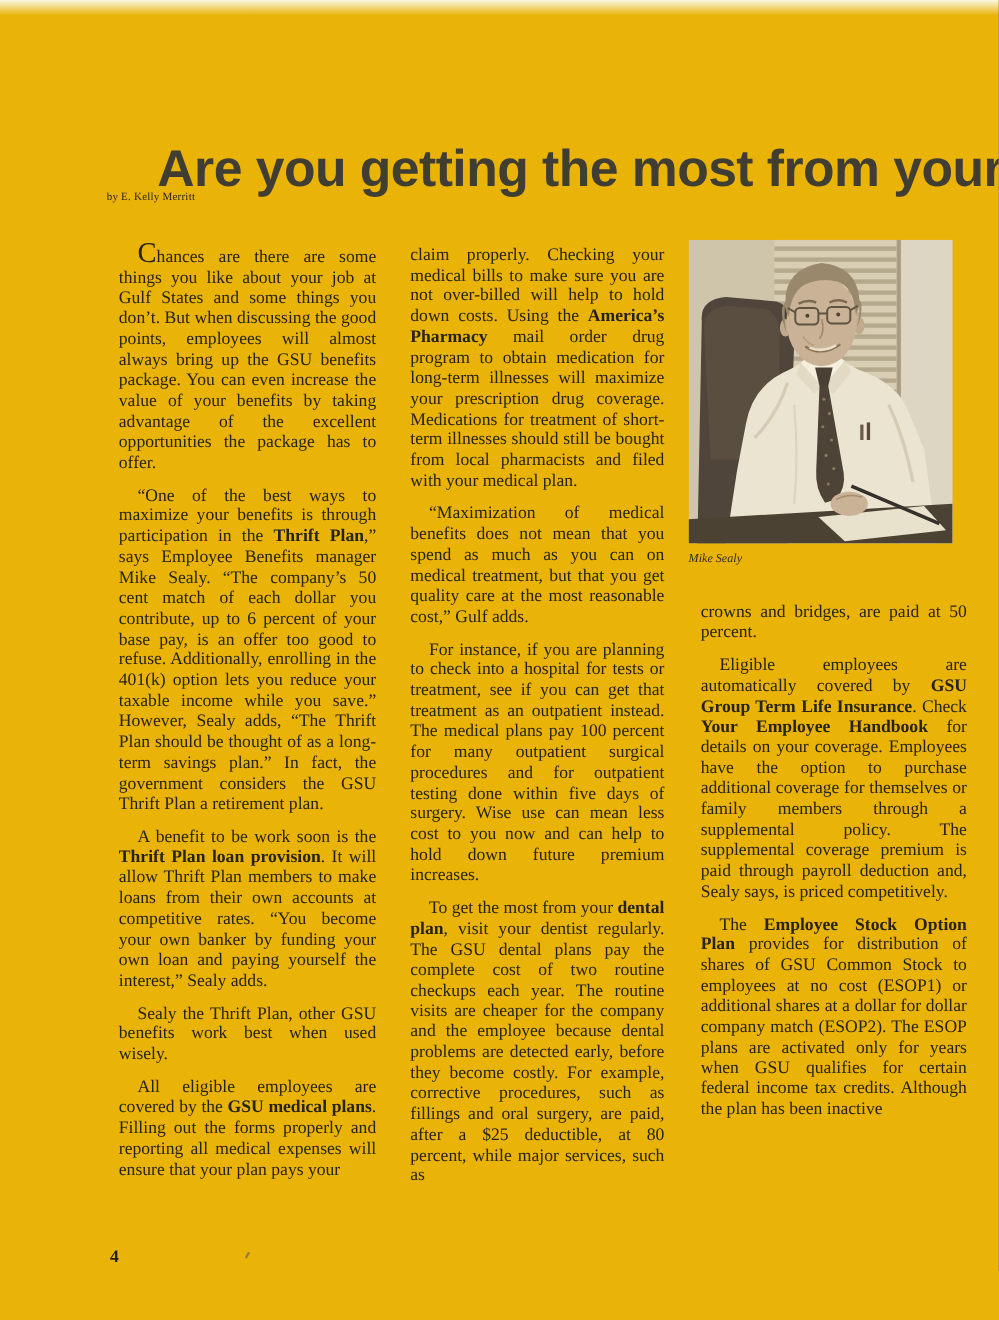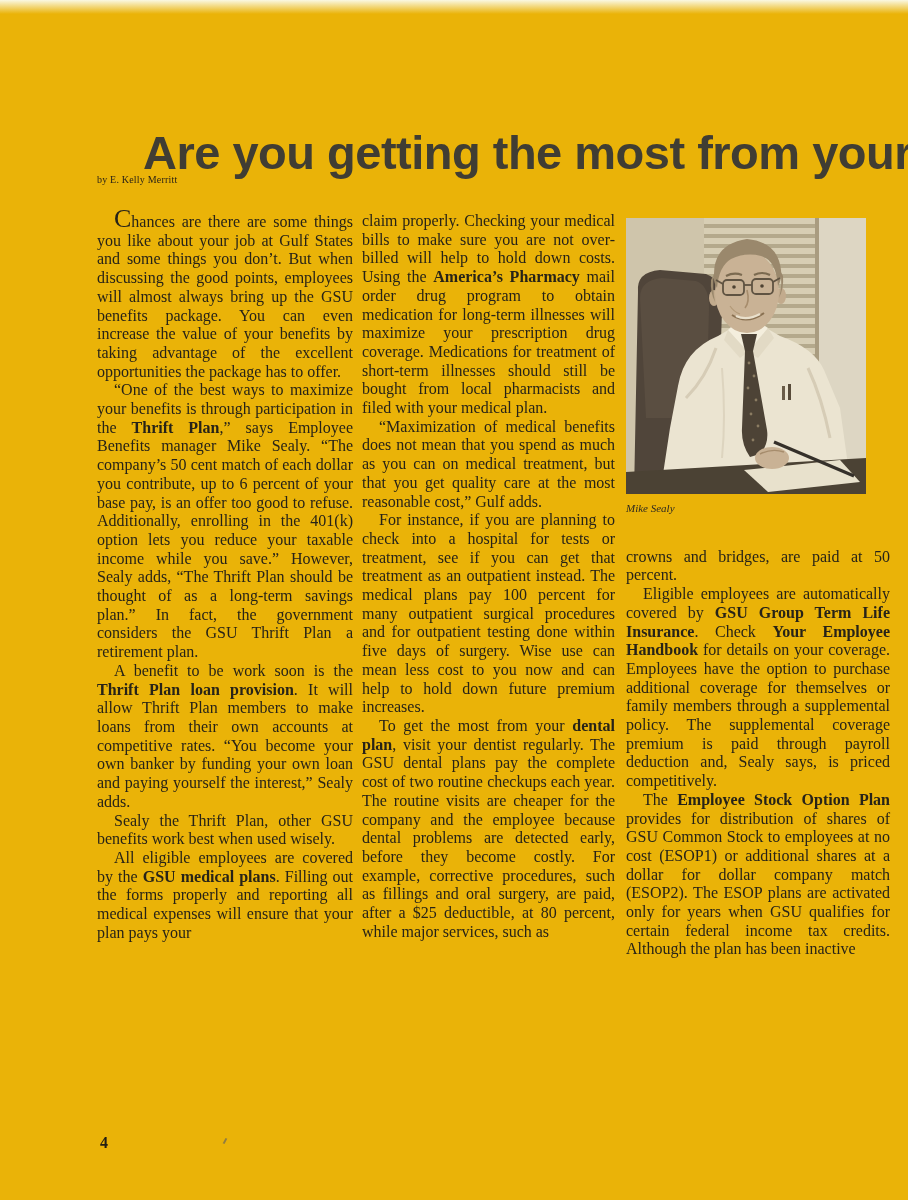--- a/index.html
+++ b/index.html
@@ -31,21 +31,21 @@
     letter-spacing:0.2px;
   }
   .col{
     position:absolute;top:212px;
     font-size:16px;line-height:18.7px;
     text-align:justify;
   }
   .col-1{left:97px;width:256px;}
   .col-2{left:362px;width:253px;}
   .col-3{left:626px;width:264px;}
-  .para{margin:0;}
+  .para{margin:11px;}
   .para.indent{text-indent:17px;}
   .b{font-weight:bold;}
   .initial-cap{
     font-size:26px;line-height:14px;
   }
   .photo-figure{margin:6px 0 30px 0;}
   .photo-frame{
     width:240px;height:276px;
     display:block;
   }

